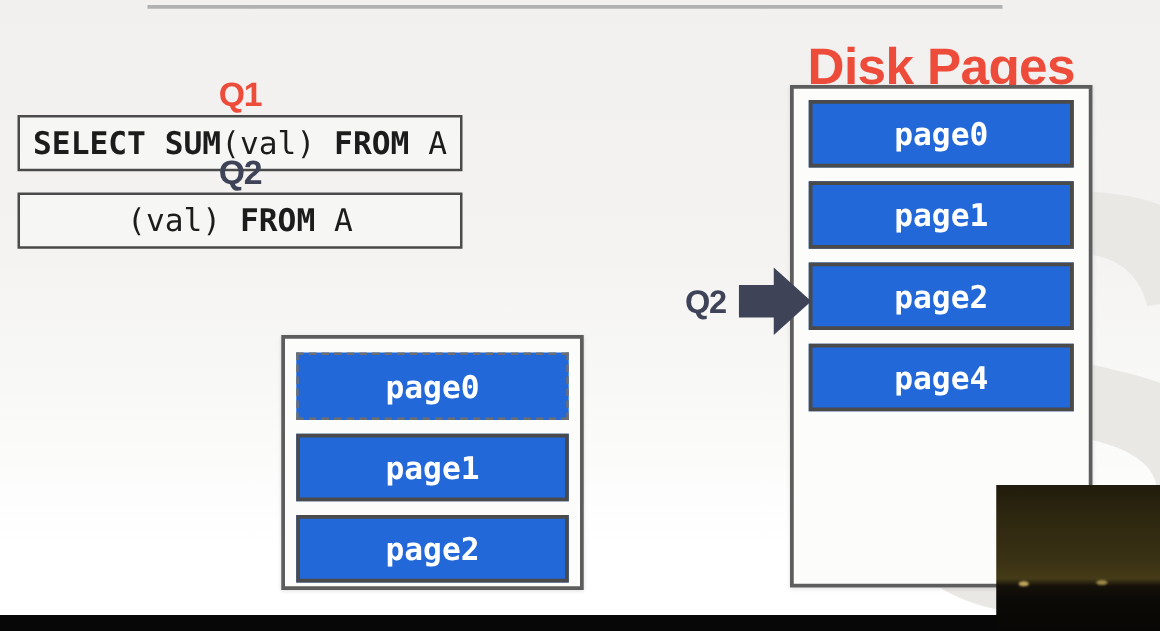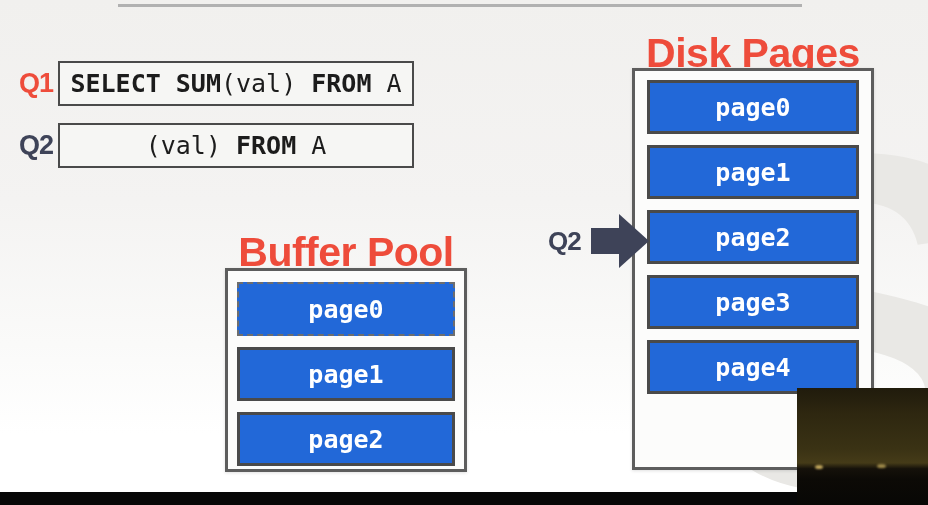--- a/index.html
+++ b/index.html
@@ -18,21 +18,21 @@
     user-select:none;
   }
   .watermark::before{content:"S";}
   
   .top-line{
     position:absolute;left:118px;top:4px;width:684px;height:3px;
     background:#b1b1b1;z-index:1;
   }
   
   .query-row{
-    position:absolute;left:14px;display:flex;align-items:center;z-index:2;
+    position:absolute;left:14px;display:flex;align-items:center;z-index:2;flex-direction:column;
   }
   .query-row.q1{top:61px;}
   .query-row.q2{top:123px;}
   .q-label{
     font-weight:bold;font-size:27px;width:44px;text-align:center;
     letter-spacing:-1px;
   }
   .q-label.red{color:#ee4c3b;}
   .q-label.navy{color:#3e4358;}
   .sql-box{
@@ -110,33 +110,31 @@
   <div class="query-row q2">
     <span class="q-label navy">Q2</span>
     <div class="sql-box"><span>(val)</span><span class="kw"> FROM </span><span>A</span></div>
   </div>
 
   <div class="diagram-title disk-title">Disk Pages</div>
   <div class="container disk-container">
     <div class="page-box">page0</div>
     <div class="page-box">page1</div>
     <div class="page-box">page2</div>
-    <div class="page-box">page3</div>
     <div class="page-box">page4</div>
   </div>
 
   <div class="arrow-group">
     <span class="arrow-label">Q2</span>
     <svg class="arrow-icon" width="58" height="54" viewBox="0 0 58 54">
       <rect x="0" y="14" width="30" height="26" fill="#3e4358"></rect>
       <polygon points="28,0 58,27 28,54" fill="#3e4358"></polygon>
     </svg>
   </div>
 
-  <div class="diagram-title buffer-title">Buffer Pool</div>
   <div class="container buffer-container">
     <div class="page-box dashed">page0</div>
     <div class="page-box">page1</div>
     <div class="page-box">page2</div>
   </div>
 
   <div class="bottom-bar"></div>
 
   <div class="video-overlay">
     <div class="glint g1"></div>

